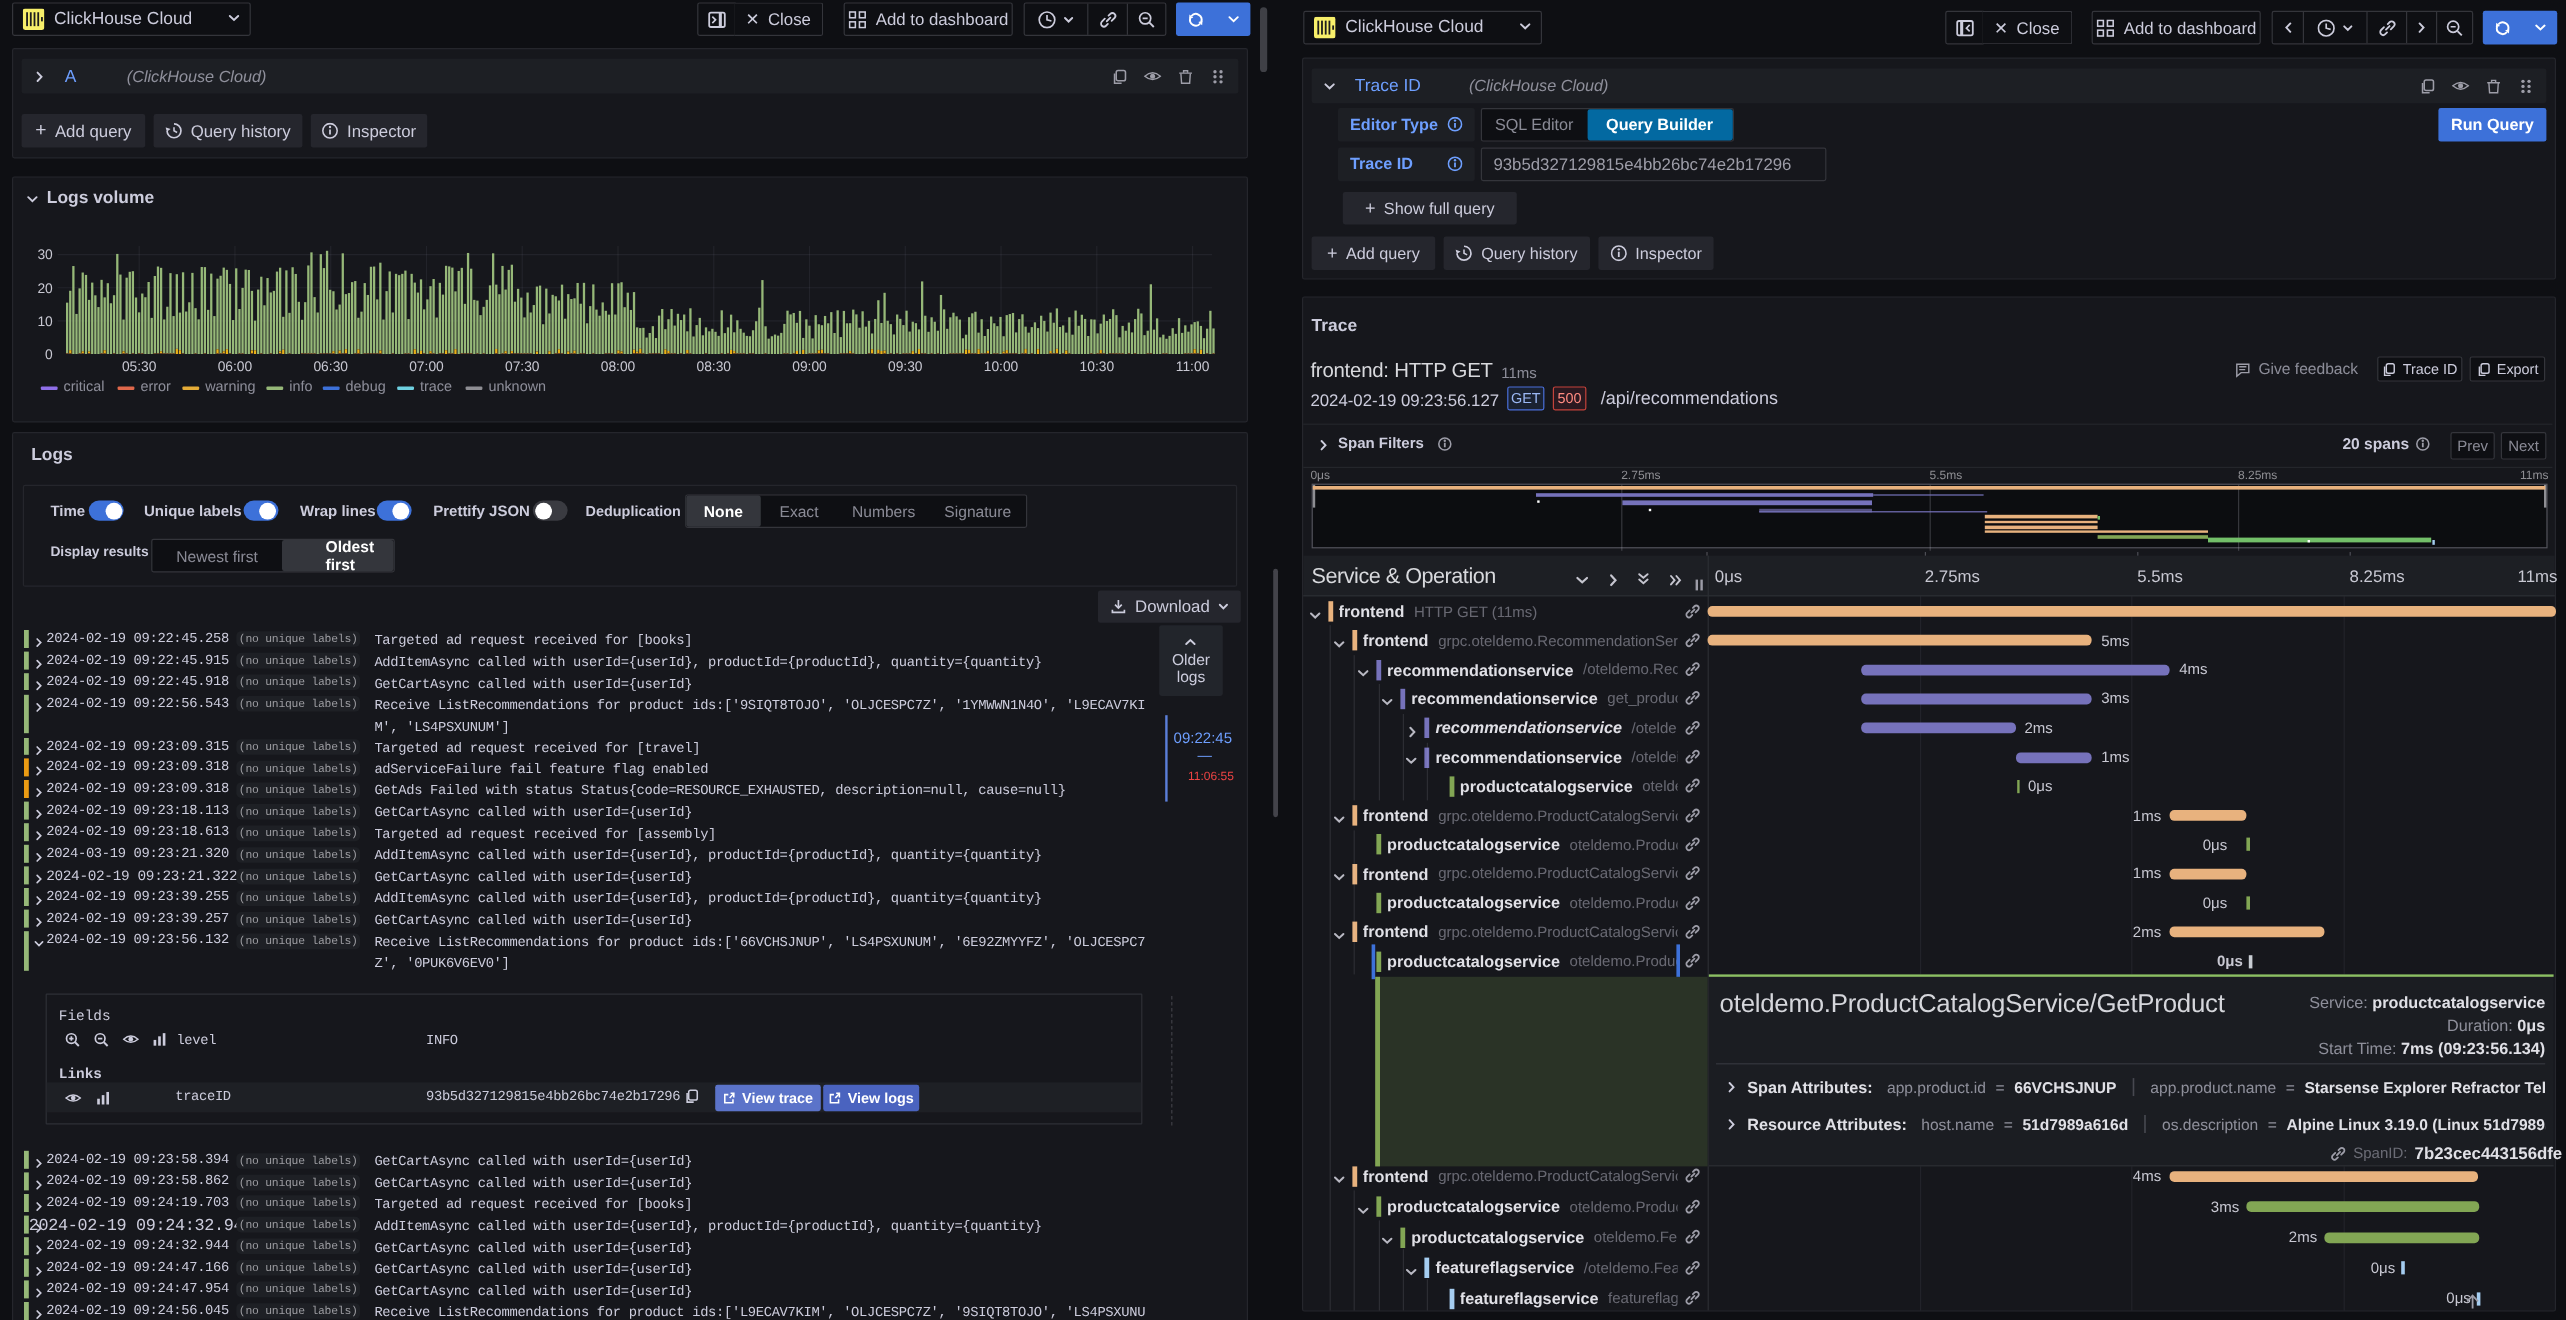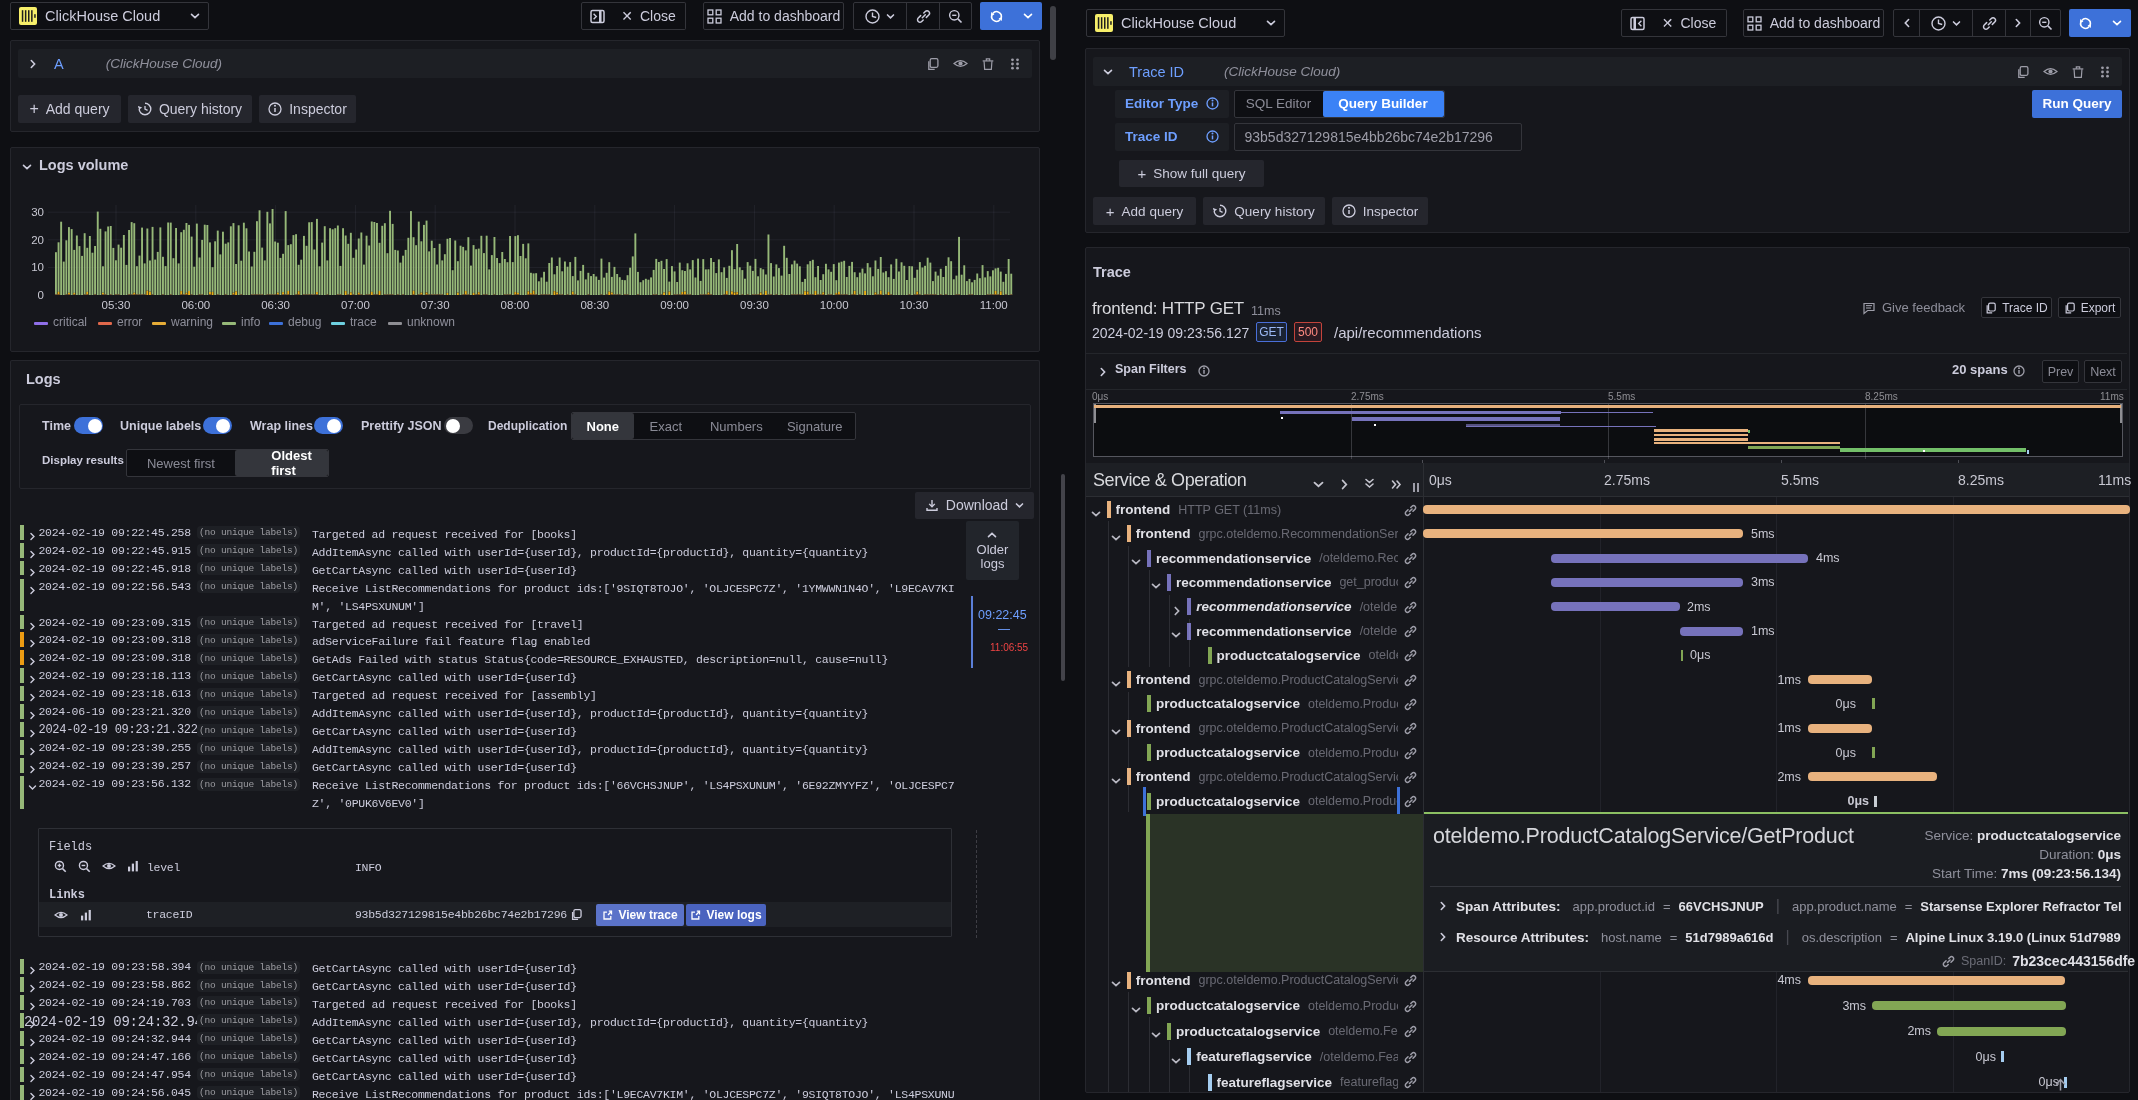--- a/index.html
+++ b/index.html
@@ -951,21 +951,21 @@
     </svg></div>
 <div class="abs mono" style="left:38.5px;top:687.3px;font-size:11.5px;letter-spacing:-0.28px">2024-02-19 09:23:18.613</div>
 <div class="abs" style="left:197px;top:687.8px;width:103px;height:13px;background:#1e2025;border-radius:4px;display:flex;align-items:center;justify-content:center">
     <span class="mono" style="font-size:9.5px;color:#9d9da2;letter-spacing:-0.2px">(no unique labels)</span>
   </div>
 <div class="abs mono" style="left:312px;top:687.3px;width:645px;font-size:11.5px;letter-spacing:-0.28px;line-height:17.95px;word-break:break-all">Targeted ad request received for [assembly]</div>
 <div class="abs" style="left:20px;top:704.2px;width:3.5px;height:14.9px;background:#96b878"></div>
 <div class="abs" style="left:28px;top:706.2px"><svg width="9" height="9" viewBox="0 0 9 9" style="">
       <path d="M2.97 1.5 L5.94 4.5 L2.97 7.5" fill="none" stroke="#ccccdc" stroke-width="1.4" stroke-linecap="round"></path>
     </svg></div>
-<div class="abs mono" style="left:38.5px;top:705.2px;font-size:11.5px;letter-spacing:-0.28px">2024-06-19 09:23:21.320</div>
+<div class="abs mono" style="left:38.5px;top:705.2px;font-size:11.5px;letter-spacing:-0.28px">2024-03-19 09:23:21.320</div>
 <div class="abs" style="left:197px;top:705.7px;width:103px;height:13px;background:#1e2025;border-radius:4px;display:flex;align-items:center;justify-content:center">
     <span class="mono" style="font-size:9.5px;color:#9d9da2;letter-spacing:-0.2px">(no unique labels)</span>
   </div>
 <div class="abs mono" style="left:312px;top:705.2px;width:645px;font-size:11.5px;letter-spacing:-0.28px;line-height:17.95px;word-break:break-all">AddItemAsync called with userId={userId}, productId={productId}, quantity={quantity}</div>
 <div class="abs" style="left:20px;top:722.2px;width:3.5px;height:14.9px;background:#96b878"></div>
 <div class="abs" style="left:28px;top:724.2px"><svg width="9" height="9" viewBox="0 0 9 9" style="">
       <path d="M2.97 1.5 L5.94 4.5 L2.97 7.5" fill="none" stroke="#ccccdc" stroke-width="1.4" stroke-linecap="round"></path>
     </svg></div>
 <div class="abs mono" style="left:38.5px;top:723.2px;font-size:12px;letter-spacing:-0.28px">2024-02-19 09:23:21.322</div>
 <div class="abs" style="left:197px;top:723.7px;width:103px;height:13px;background:#1e2025;border-radius:4px;display:flex;align-items:center;justify-content:center">
@@ -1279,21 +1279,21 @@
 <div class="abs flex" style="left:1115px;top:89.5px;width:114px;height:28px;background:#1d1f24;border-radius:2px;padding:0 10px;justify-content:space-between">
     <span style="color:#6e9fff;font-weight:700;font-size:13.5px">Editor Type</span>
     <svg width="13" height="13" viewBox="0 0 13 13" style="">
       <circle cx="6.5" cy="6.5" r="5.5" fill="none" stroke="#6e9fff" stroke-width="1.3"></circle>
       <line x1="6.5" y1="5.46" x2="6.5" y2="9.36" stroke="#6e9fff" stroke-width="1.5"></line>
       <circle cx="6.5" cy="3.5100000000000002" r="1" fill="#6e9fff"></circle>
     </svg>
   </div>
 <div class="abs flex" style="left:1233.5px;top:89.5px;width:211px;height:28px;border:1px solid #34353b;border-radius:2px;background:#0e0f13">
 <div style="flex:0 0 88px;text-align:center;font-size:13.5px;color:rgba(204,204,220,0.65);font-weight:500">SQL Editor</div>
-<div style="flex:1;height:100%;background:#3b82f6;border-radius:2px;display:flex;align-items:center;justify-content:center;font-size:13.5px;color:#fff;font-weight:700">Query Builder</div>
+<div style="flex:1;height:100%;background:#0369a1;border-radius:2px;display:flex;align-items:center;justify-content:center;font-size:13.5px;color:#fff;font-weight:700">Query Builder</div>
   </div>
 <div class="abs flex" style="left:2032px;top:89.5px;width:90px;height:28px;background:#3d71d9;border-radius:2px;justify-content:center;color:#fff;font-weight:700;font-size:13.5px">Run Query</div>
 <div class="abs flex" style="left:1115px;top:122.5px;width:114px;height:28px;background:#1d1f24;border-radius:2px;padding:0 10px;justify-content:space-between">
     <span style="color:#6e9fff;font-weight:700;font-size:13.5px">Trace ID</span>
     <svg width="13" height="13" viewBox="0 0 13 13" style="">
       <circle cx="6.5" cy="6.5" r="5.5" fill="none" stroke="#6e9fff" stroke-width="1.3"></circle>
       <line x1="6.5" y1="5.46" x2="6.5" y2="9.36" stroke="#6e9fff" stroke-width="1.5"></line>
       <circle cx="6.5" cy="3.5100000000000002" r="1" fill="#6e9fff"></circle>
     </svg>
   </div>

